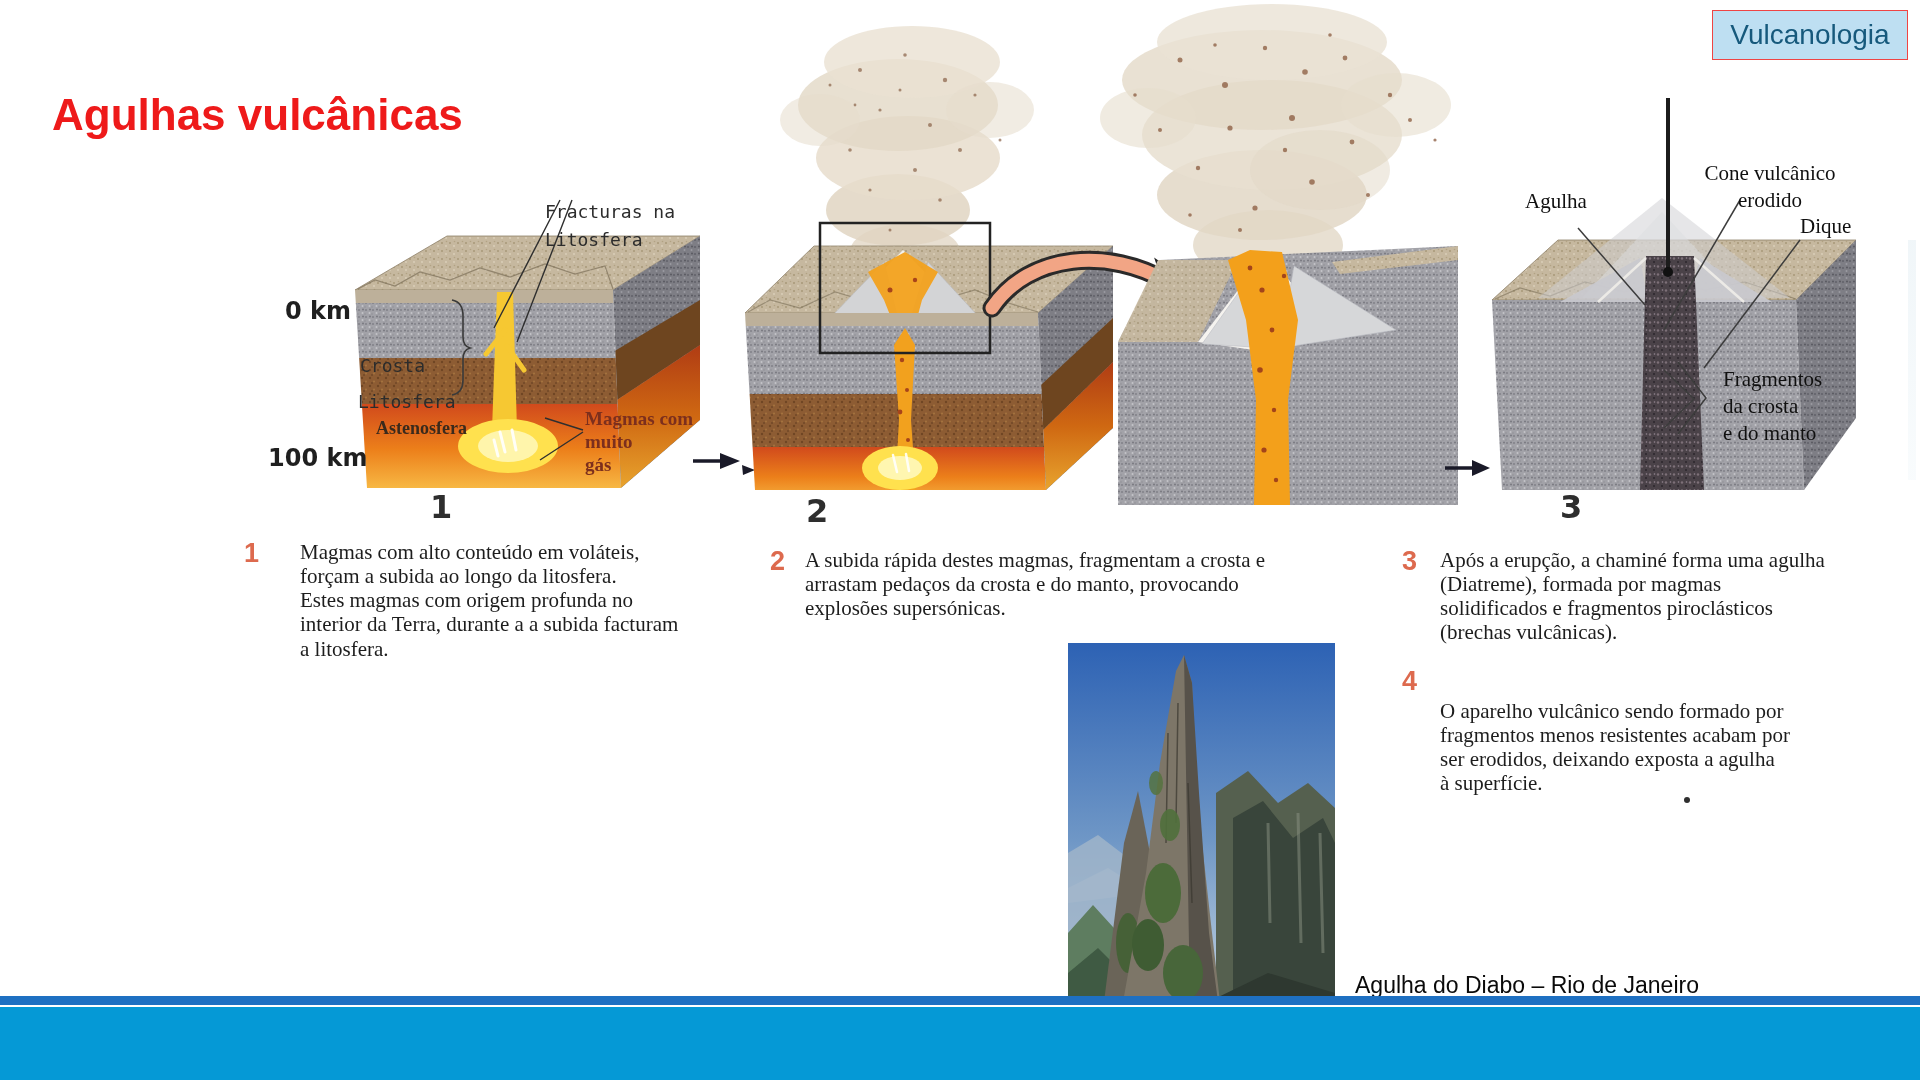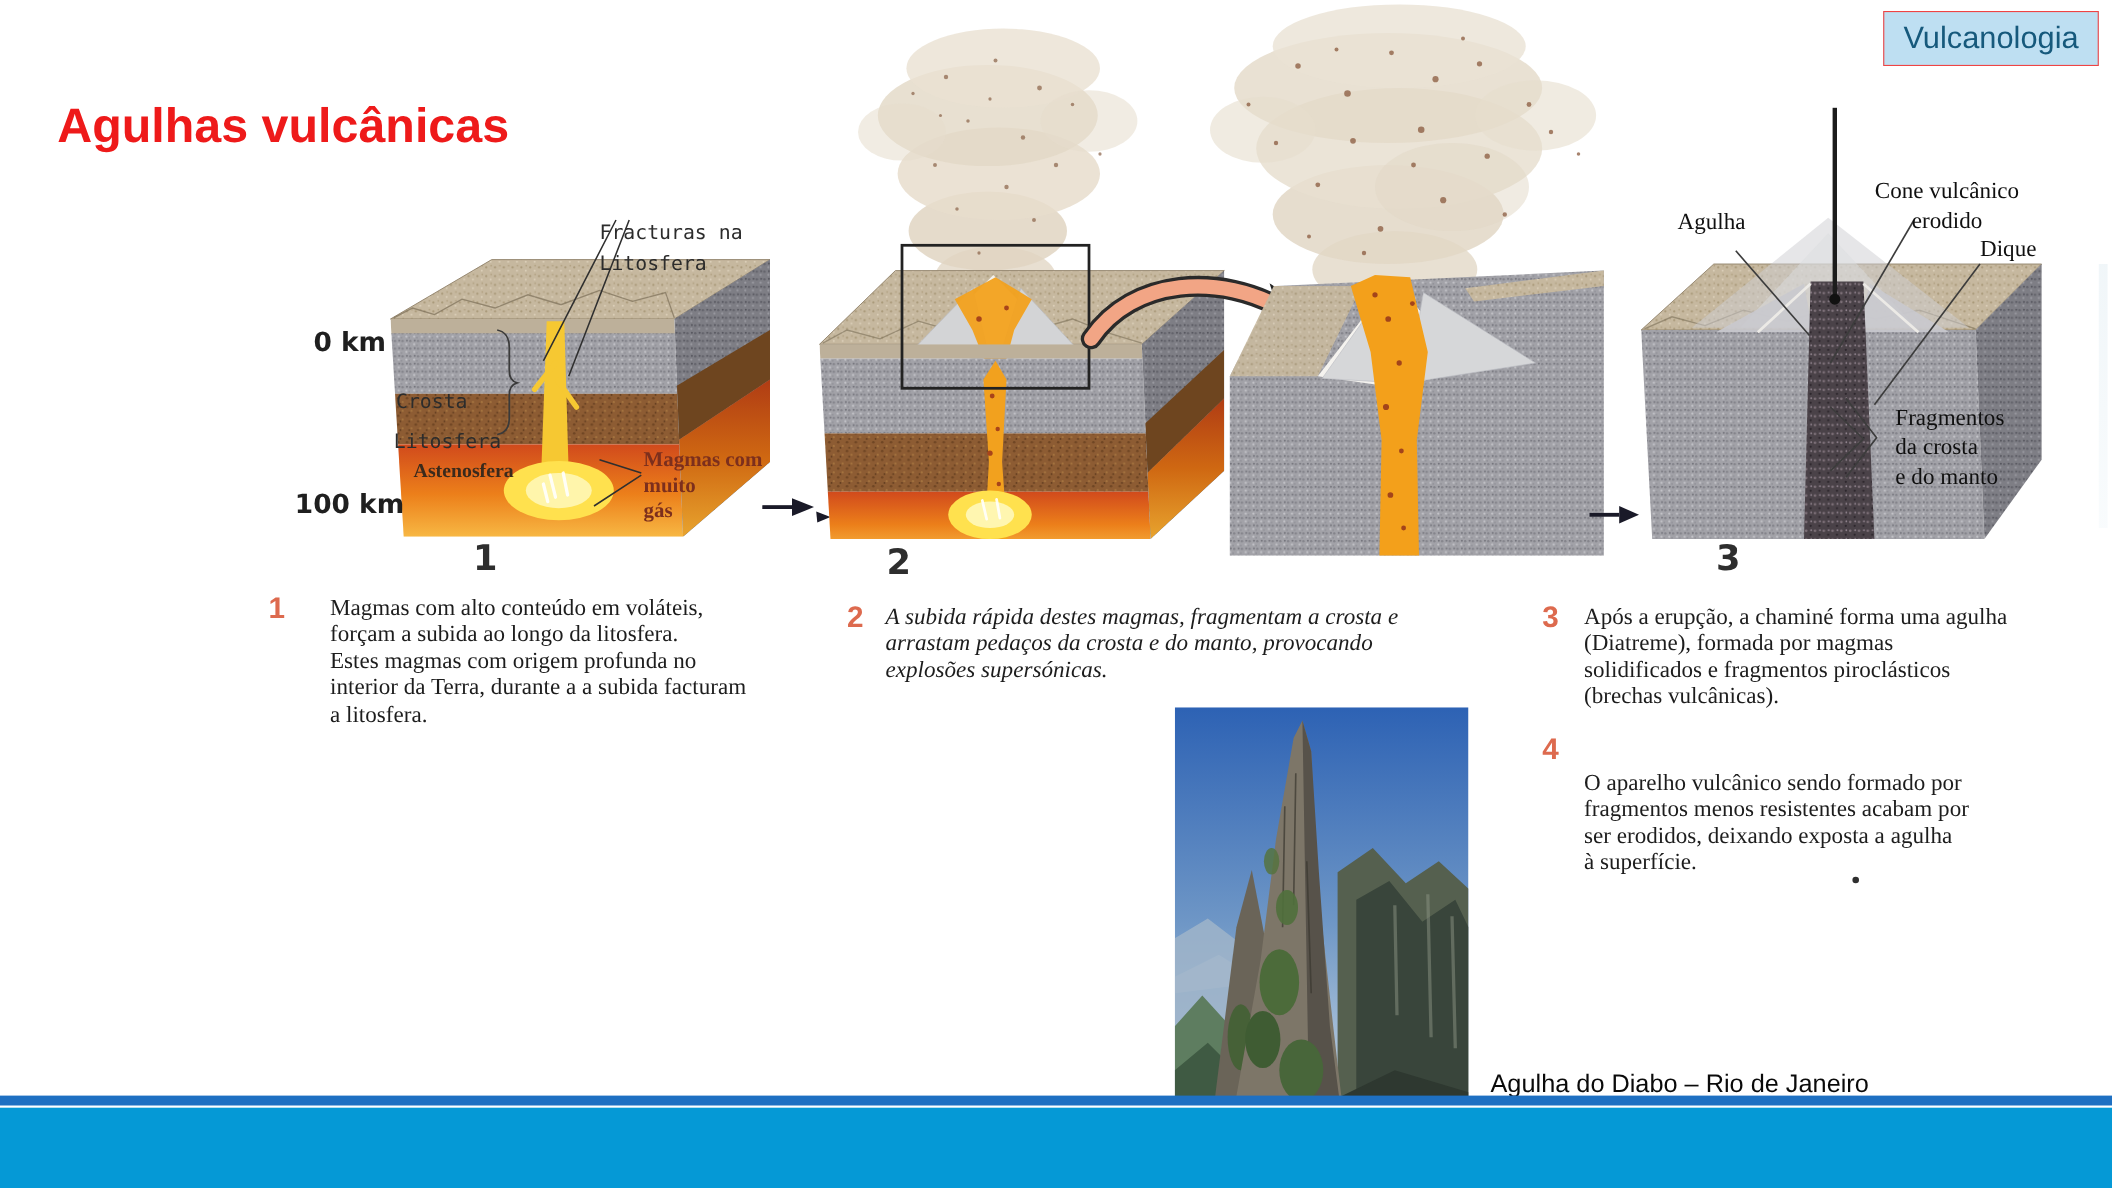--- a/index.html
+++ b/index.html
@@ -306,21 +306,21 @@
   <div>
     <span class="notenum" style="left:244px;top:538px;">1</span>
     <div class="notetext" style="left:300px;top:540px;">Magmas com alto conteúdo em voláteis,
 forçam a subida ao longo da litosfera.
 Estes magmas com origem profunda no
 interior da Terra, durante a a subida facturam
 a litosfera.</div>
   </div>
   <div>
     <span class="notenum" style="left:770px;top:546px;">2</span>
-    <div class="notetext" style="left:805px;top:548px;font-style:italic;">A subida rápida destes magmas, fragmentam a crosta e
+    <div class="notetext" style="left:805px;top:548px;">A subida rápida destes magmas, fragmentam a crosta e
 arrastam pedaços da crosta e do manto, provocando
 explosões supersónicas.</div>
   </div>
   <div>
     <span class="notenum" style="left:1402px;top:546px;">3</span>
     <div class="notetext" style="left:1440px;top:548px;">Após a erupção, a chaminé forma uma agulha
 (Diatreme), formada por magmas
 solidificados e fragmentos piroclásticos
 (brechas vulcânicas).</div>
   </div>

